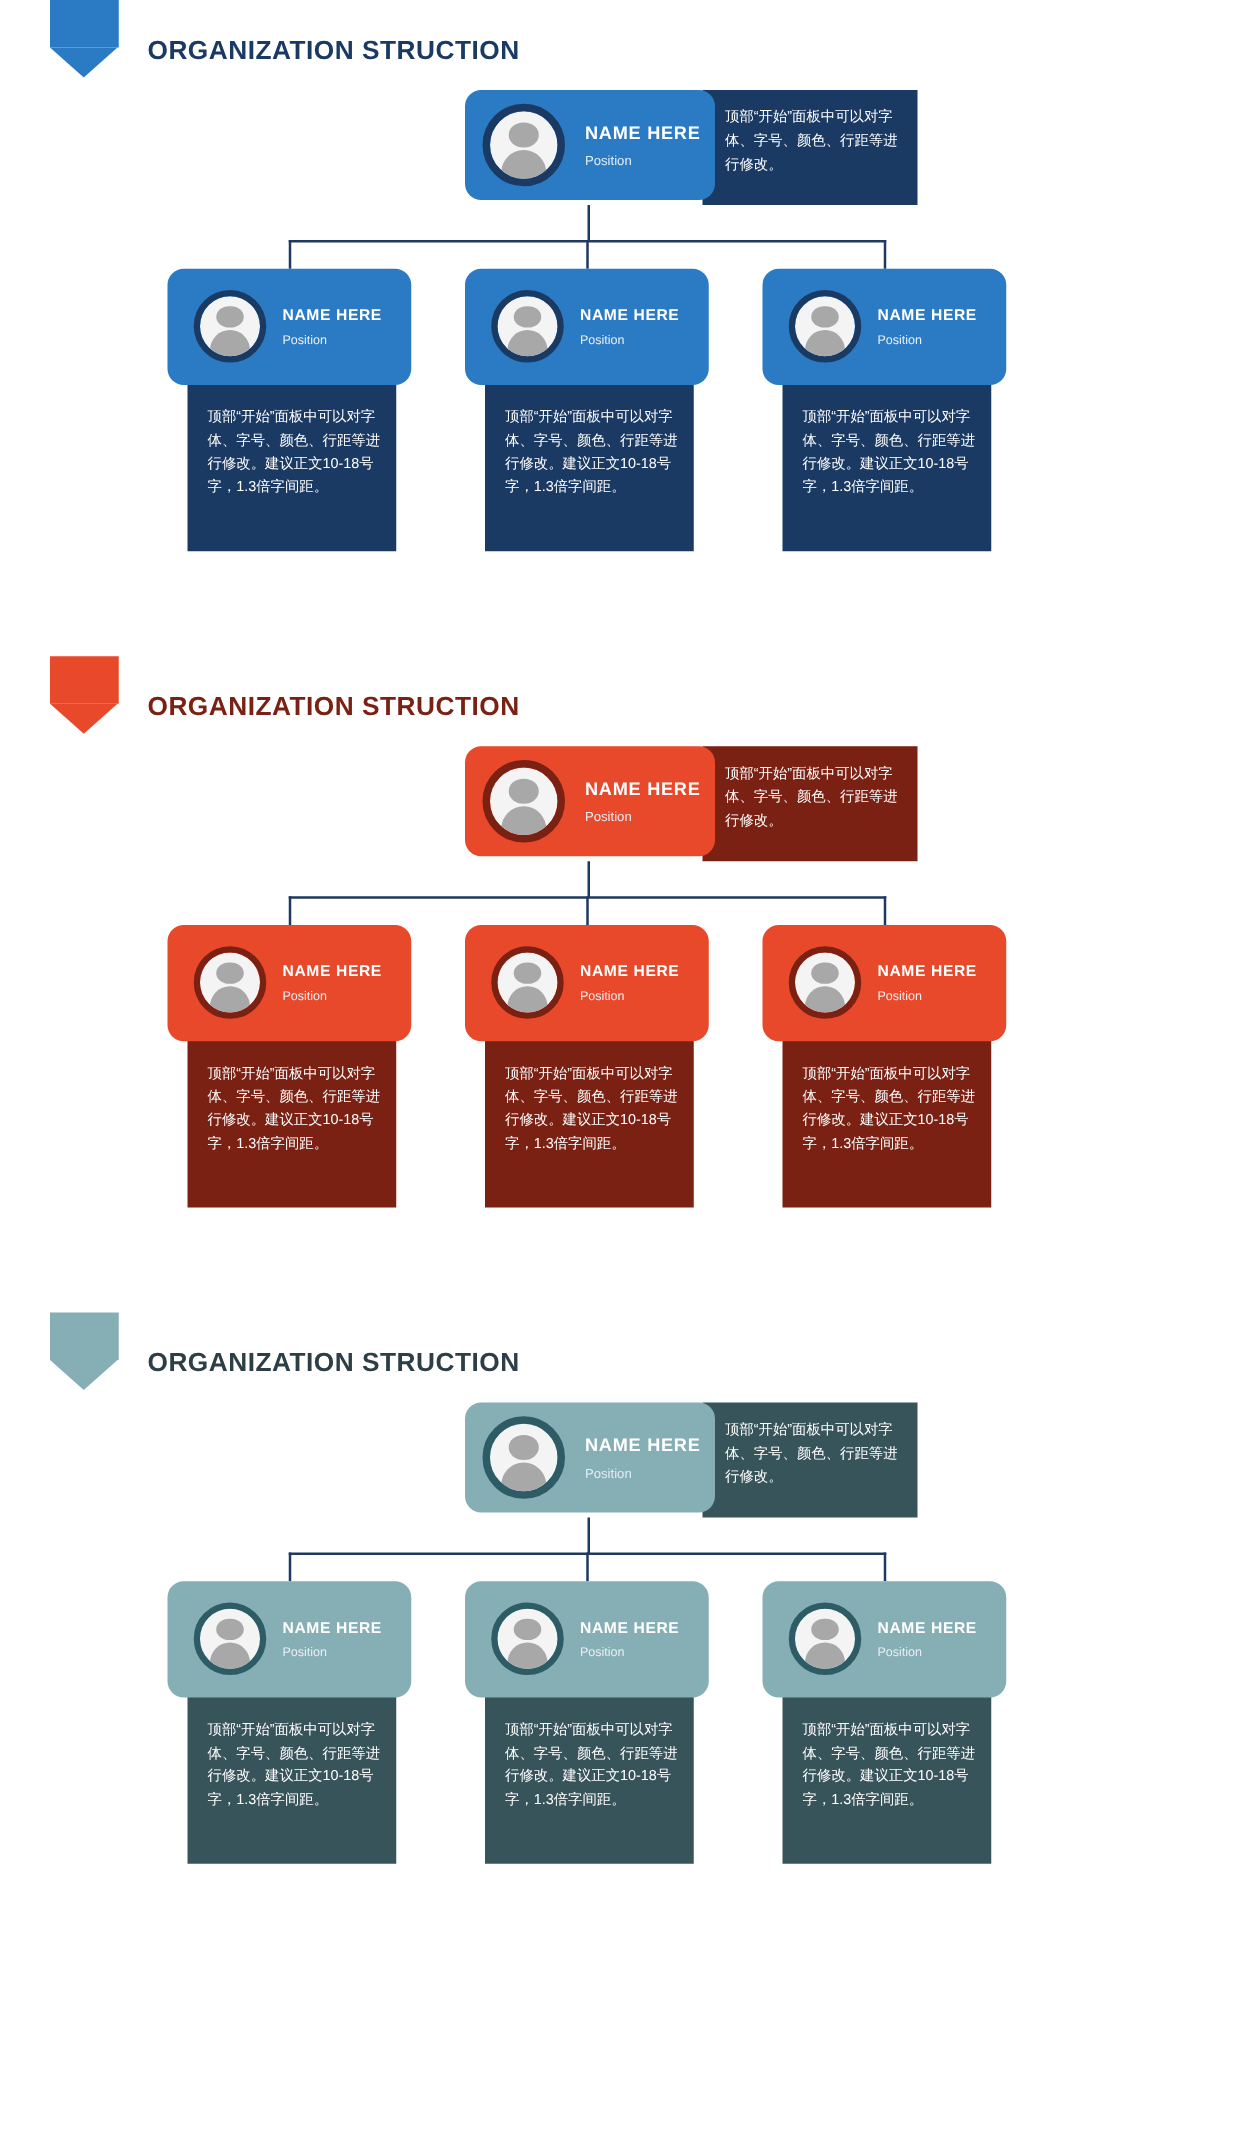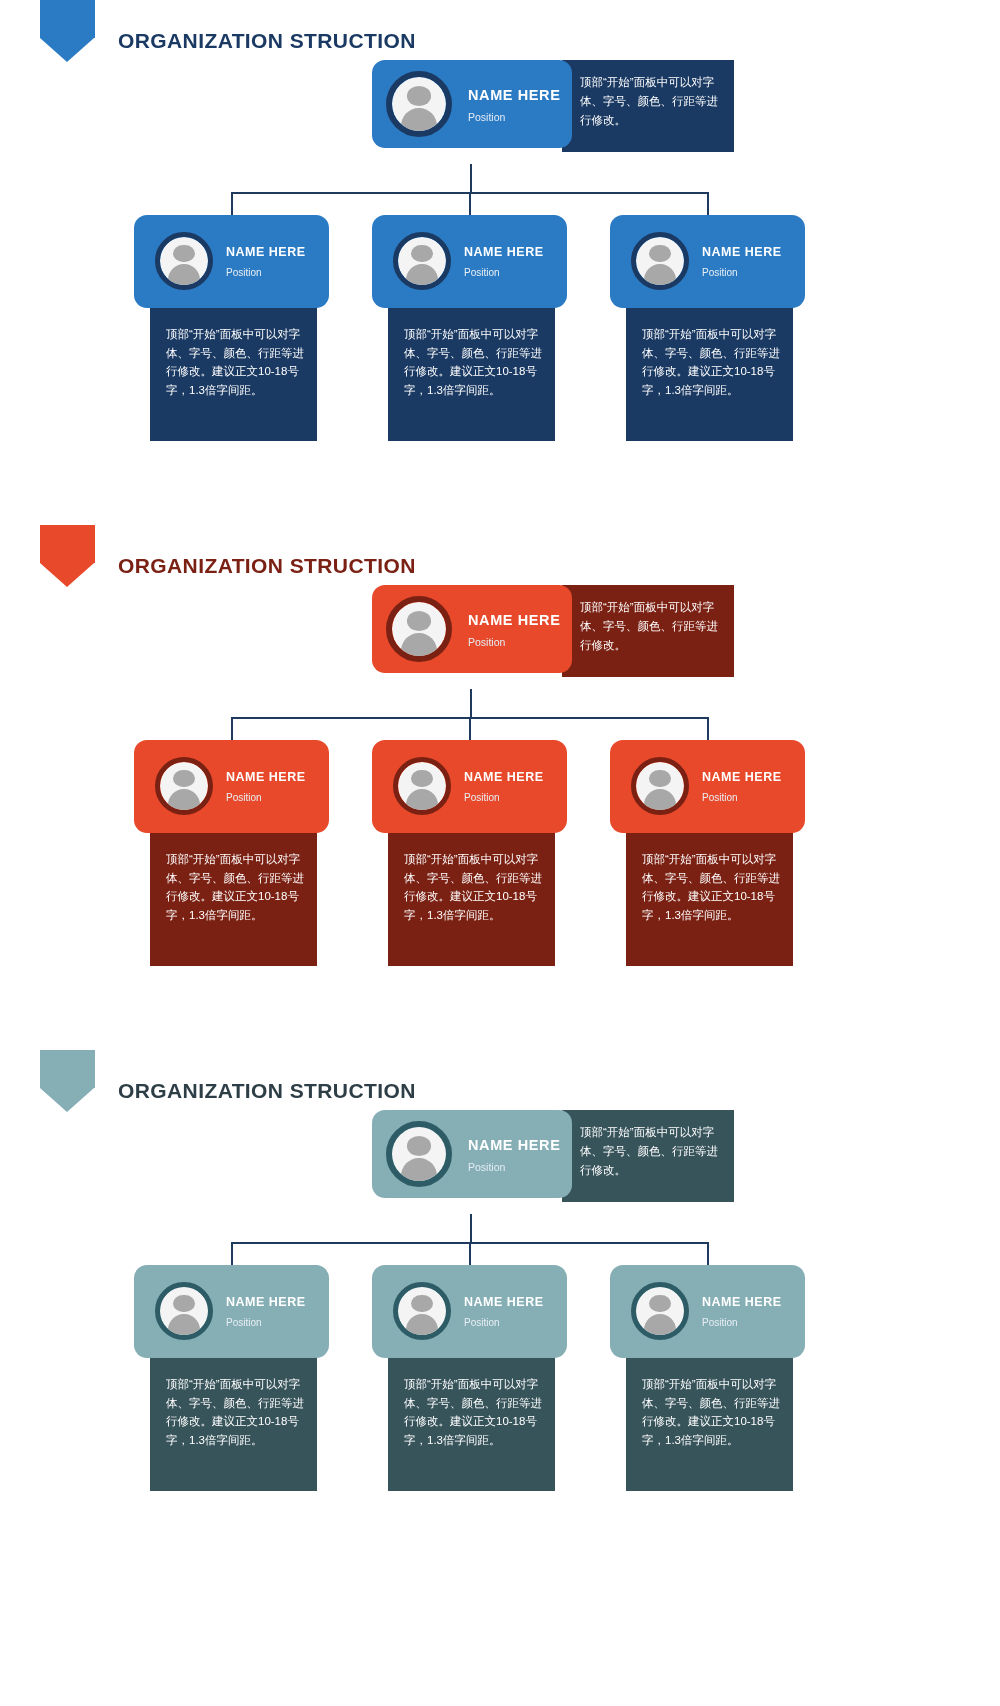--- a/index.html
+++ b/index.html
@@ -42,21 +42,21 @@
 
   
   .conn { position: absolute; background: #1f3a5f; }
   .conn-v-top { left: 470px; top: 104px; width: 2px; height: 29px; }
   .conn-h { left: 231px; top: 132px; width: 478px; height: 2px; }
   .conn-v-l { left: 231px; top: 132px; width: 2px; height: 23px; }
   .conn-v-m { left: 469px; top: 132px; width: 2px; height: 23px; }
   .conn-v-r { left: 707px; top: 132px; width: 2px; height: 23px; }
 
   
-  .root { position: absolute; left: 372px; top: 0; width: 362px; height: 92px; }
+  .root { position: absolute; left: 372px; top: 12px; width: 362px; height: 92px; }
   .root-text {
     position: absolute; left: 190px; top: 0; width: 172px; height: 92px;
     padding: 13px 14px 0 18px;
     font-size: 11.5px; line-height: 19px; color: #ffffff;
   }
   .root-card {
     position: absolute; left: 0; top: 0; width: 200px; height: 88px;
     border-radius: 13px;
   }
 

